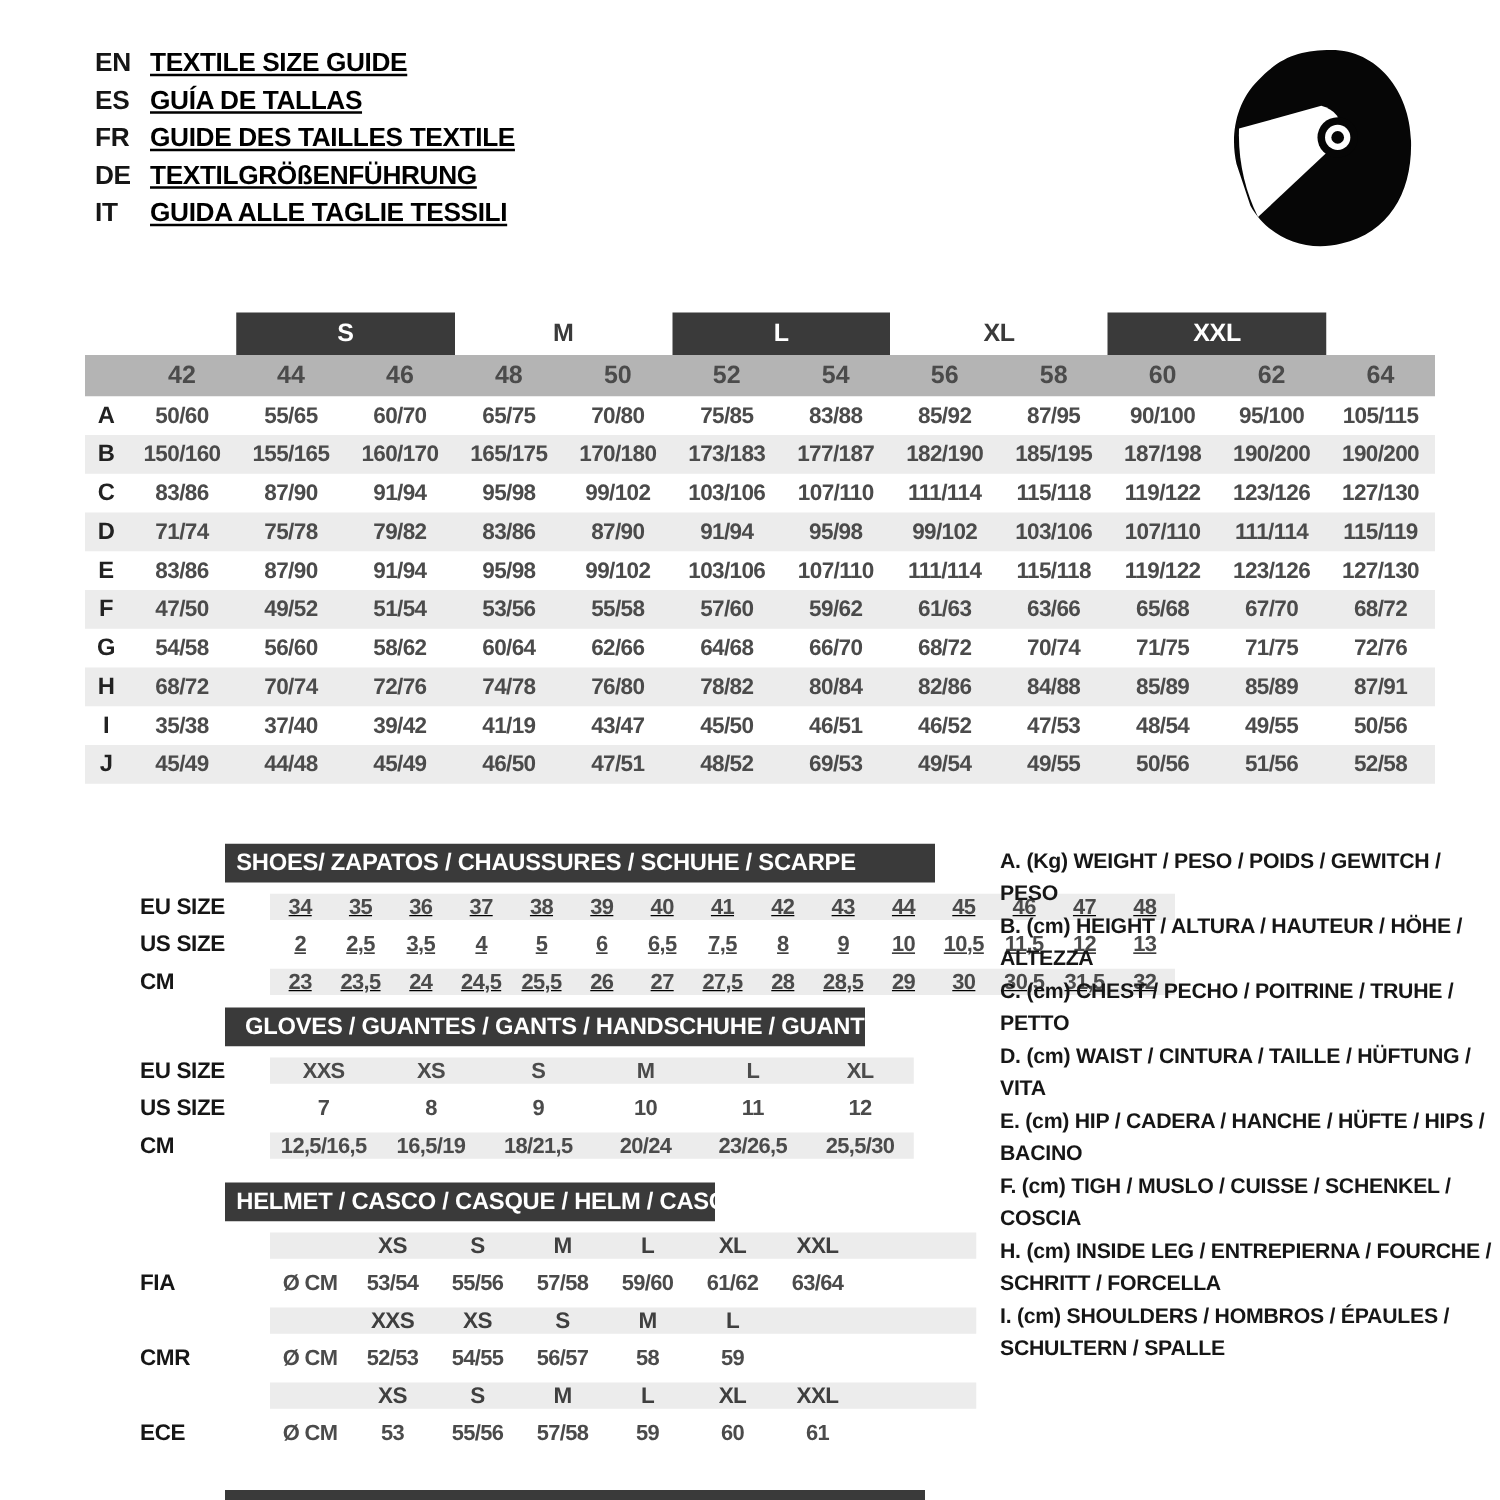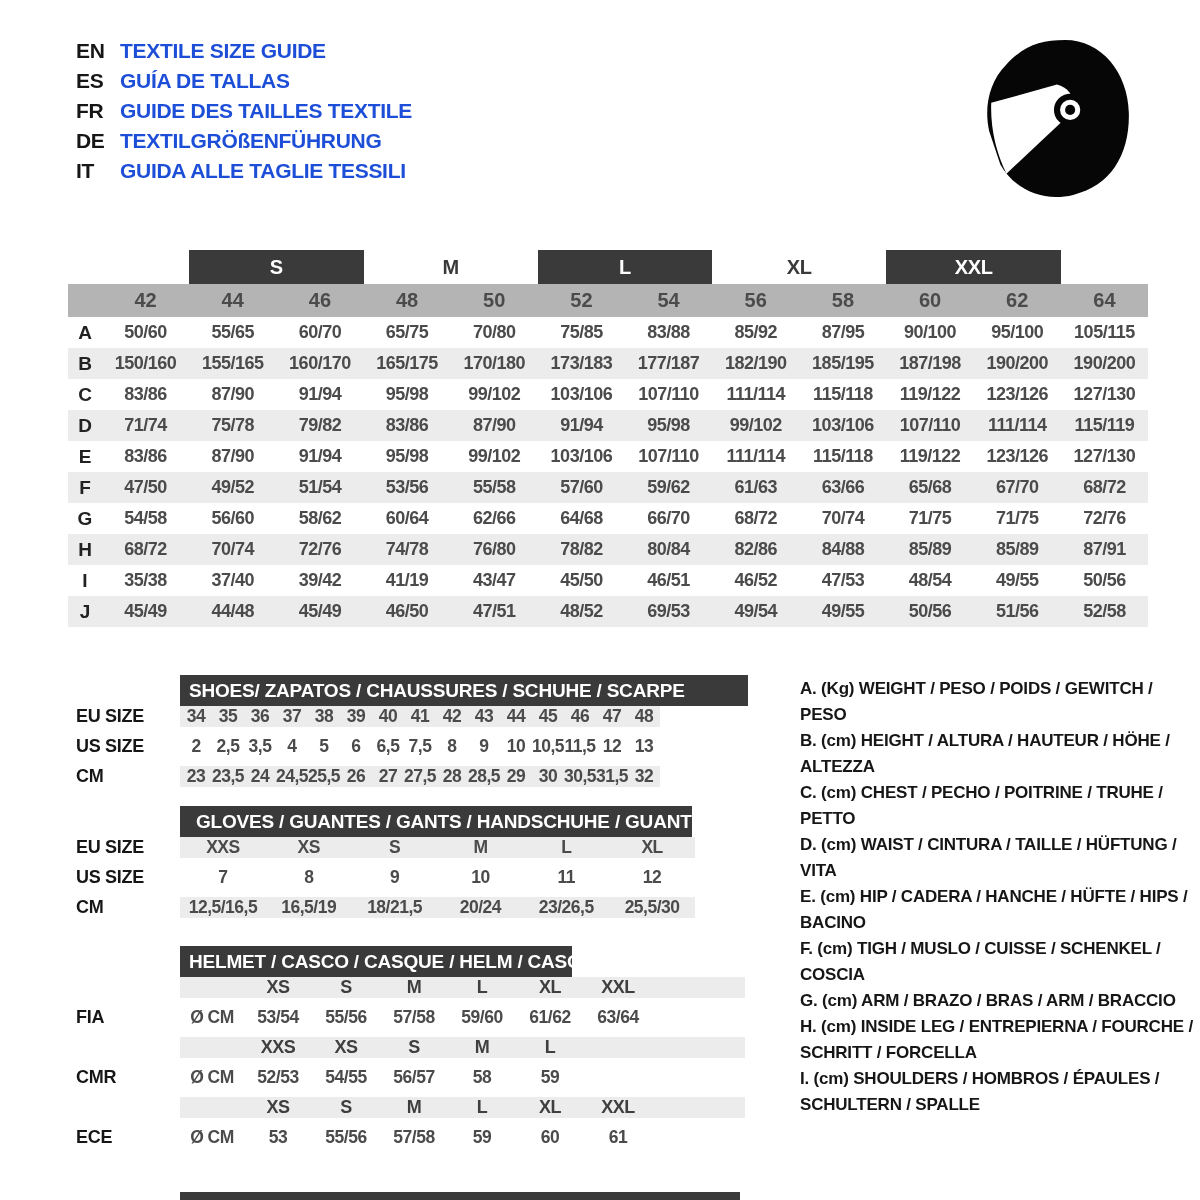--- a/index.html
+++ b/index.html
@@ -6,50 +6,50 @@
   html,body{margin:0;padding:0;}
   body{
     width:1200px;height:1200px;position:relative;background:#ffffff;
     font-family:"Liberation Sans", sans-serif;overflow:hidden;
     -webkit-font-smoothing:antialiased;
   }
   
   .lang-list{position:absolute;left:76px;top:36px;}
   .lang-row{display:flex;height:30px;align-items:center;}
   .lang-code{width:44px;font-size:21px;font-weight:700;color:#161616;letter-spacing:-0.3px;}
-  .lang-title{font-size:21px;font-weight:700;color:#1d4ed8;letter-spacing:-0.3px;white-space:nowrap;}
+  .lang-title{font-size:21px;font-weight:700;color:#000000;letter-spacing:-0.3px;white-space:nowrap;text-decoration:underline;}
   
   .helmet-icon{position:absolute;left:973px;top:32px;width:168px;height:172px;}
   
   .size-table{position:absolute;left:68px;top:250px;width:1080px;}
   .sg-row,.num-row,.st-row{display:grid;grid-template-columns:34px repeat(12,1fr);}
   .sg-row{height:34px;}
   .sg-cell{display:flex;align-items:center;justify-content:center;font-weight:700;font-size:20px;letter-spacing:-0.3px;}
   .sg-dark{background:#3a3a3a;color:#ffffff;}
   .sg-plain{color:#3a3a3a;}
   .num-row{height:33px;background:#b4b4b4;}
   .num-cell{display:flex;align-items:center;justify-content:center;font-weight:700;font-size:20px;color:#4b4b4b;}
   .st-row{height:31px;}
   .st-row.striped{background:#ececec;}
   .st-label{display:flex;align-items:center;justify-content:center;font-weight:700;font-size:19px;color:#222222;}
   .st-cell{display:flex;align-items:center;justify-content:center;font-weight:700;font-size:18px;color:#4b4b4b;letter-spacing:-0.5px;white-space:nowrap;}
   
   .section{position:absolute;left:68px;}
   .sec-header{margin-left:112px;background:#3a3a3a;color:#ffffff;font-weight:700;font-size:19px;
     height:31px;display:flex;align-items:center;padding-left:9px;box-sizing:border-box;
     letter-spacing:-0.2px;white-space:nowrap;}
-  .sec-row{display:flex;height:30px;align-items:flex-start;}
+  .sec-row{display:flex;height:30px;align-items:flex-end;margin-left:36px;}
   .sec-label{width:112px;display:flex;align-items:center;font-weight:700;font-size:18px;
     color:#161616;padding-left:8px;box-sizing:border-box;letter-spacing:-0.3px;}
   .sec-values{display:grid;align-items:center;}
   .striped-bg{background:#ececec;}
   .sec-cell{text-align:center;font-weight:700;font-size:17.5px;color:#4b4b4b;letter-spacing:-0.5px;white-space:nowrap;}
   .sec-size{color:#3f3f3f;font-size:18px;}
   #shoes-section .sec-header{width:568px;text-align:right;}
-  #shoes-section .sec-values{width:480px;grid-template-columns:repeat(15,1fr);}
+  #shoes-section .sec-values{width:724px;grid-template-columns:repeat(15,1fr);text-decoration:underline;}
   #gloves-section .sec-header{width:512px;padding-left:16px;}
   #gloves-section .sec-values{width:515px;grid-template-columns:repeat(6,1fr);}
   #helmet-section .sec-header{width:392px;}
   #helmet-section .sec-values{width:565px;grid-template-columns:64px repeat(6,68px) 1fr;}
   .unit-cell{text-align:left;padding-left:2px;}
   
   .legend{position:absolute;left:800px;top:676px;width:400px;}
   .legend-item{font-weight:700;font-size:17px;line-height:26px;color:#161616;letter-spacing:-0.2px;}
   
   .clipped-bar{position:absolute;left:180px;top:1192px;width:560px;height:8px;background:#3a3a3a;}
@@ -458,18 +458,17 @@
     </div>
 </div>
 
 <div class="legend" id="legend">
     <div class="legend-item">A. (Kg) WEIGHT / PESO / POIDS / GEWITCH / PESO</div>
     <div class="legend-item">B. (cm) HEIGHT / ALTURA / HAUTEUR / HÖHE / ALTEZZA</div>
     <div class="legend-item">C. (cm) CHEST / PECHO / POITRINE / TRUHE / PETTO</div>
     <div class="legend-item">D. (cm) WAIST / CINTURA / TAILLE / HÜFTUNG / VITA</div>
     <div class="legend-item">E. (cm) HIP / CADERA / HANCHE / HÜFTE / HIPS /  BACINO</div>
     <div class="legend-item">F. (cm) TIGH / MUSLO / CUISSE / SCHENKEL / COSCIA</div>
-    <div class="legend-item">G. (cm) ARM  / BRAZO / BRAS / ARM / BRACCIO</div>
     <div class="legend-item">H. (cm) INSIDE LEG / ENTREPIERNA / FOURCHE / SCHRITT / FORCELLA</div>
     <div class="legend-item">I.  (cm) SHOULDERS / HOMBROS / ÉPAULES / SCHULTERN / SPALLE</div>
   </div>
 
 <div class="clipped-bar"></div>
 
 </body></html>

